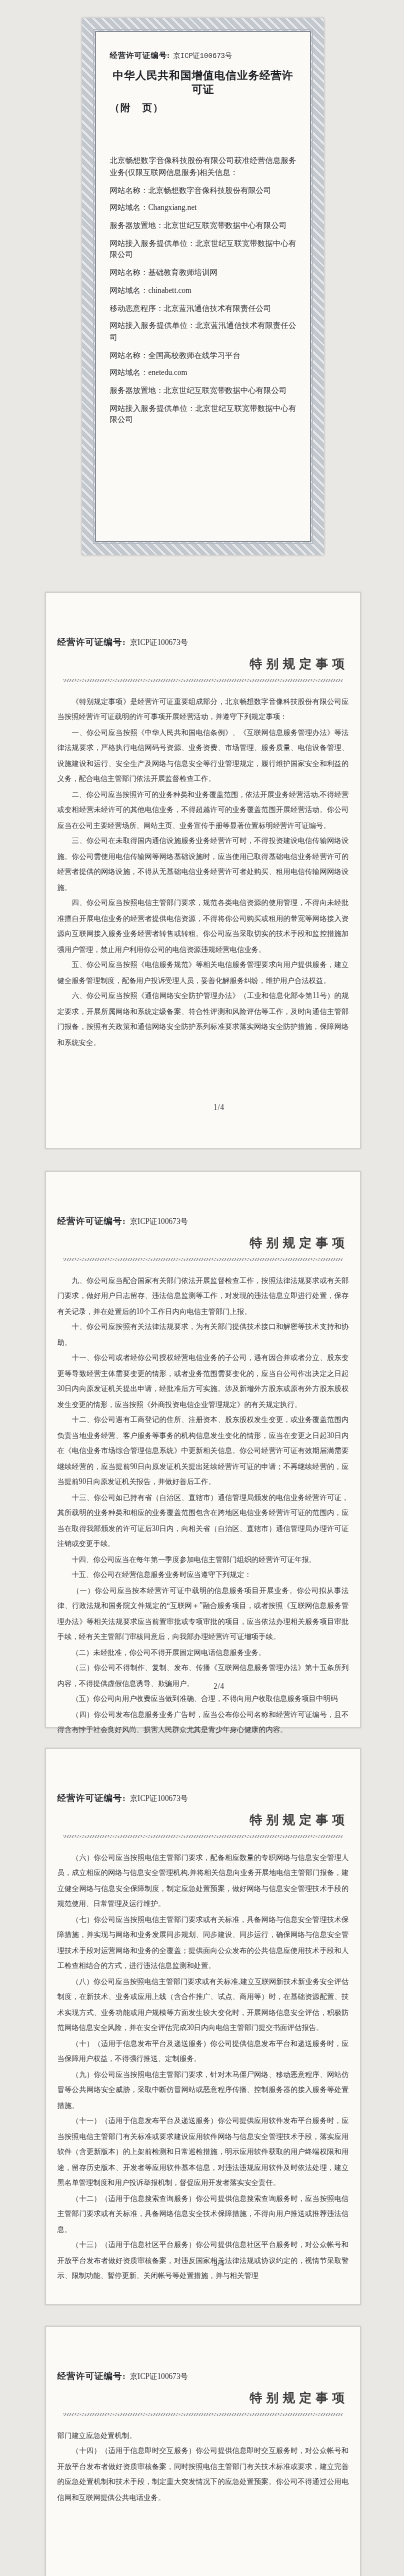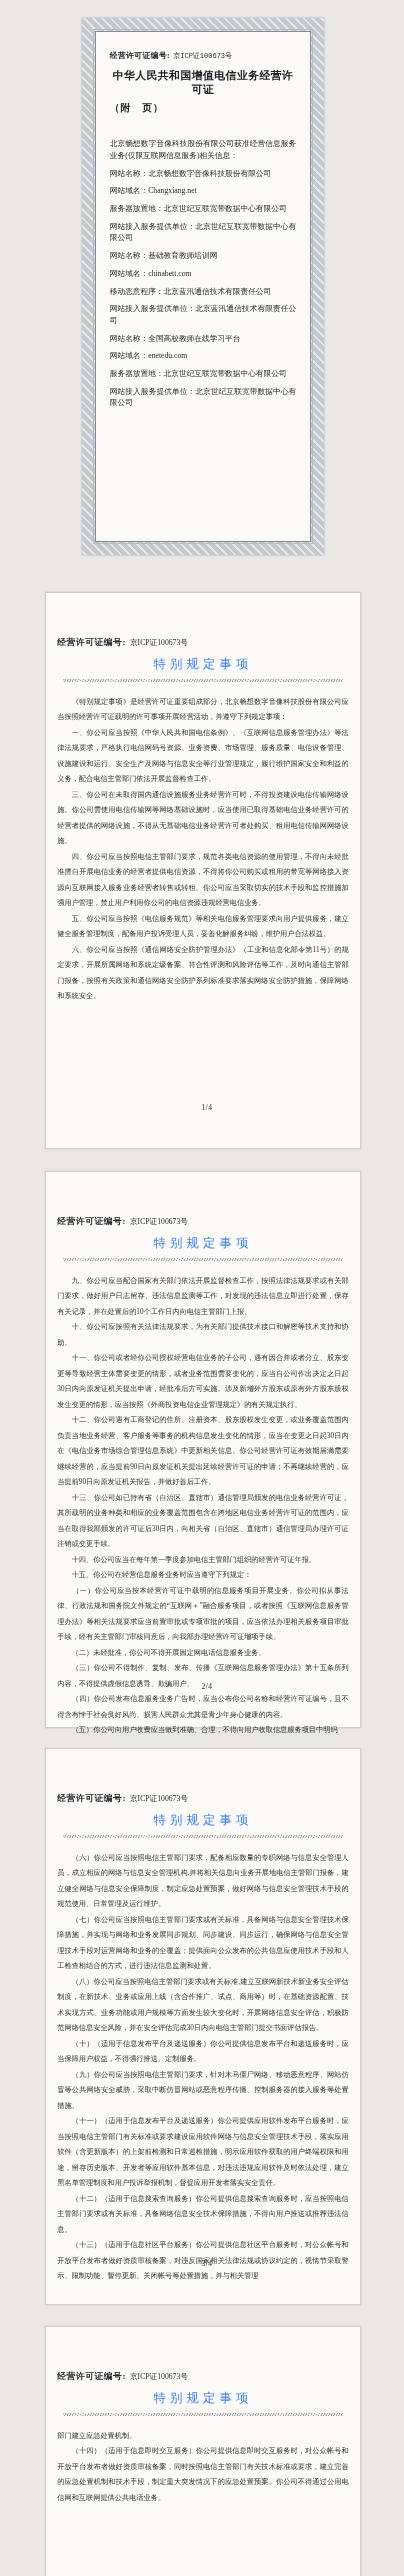--- a/index.html
+++ b/index.html
@@ -15,41 +15,41 @@
         box-shadow:0 0 2.1px rgba(0,0,0,.25);}
   .cert-inner{box-sizing:border-box;width:100%;height:100%;background:#fbfaf7;
         border:1px solid #858b94;outline:0.5px solid #b7bcc3;outline-offset:1px;
         padding:18.5px 13.4px 10.3px 13.4px;}
   .cert-header{display:flex;align-items:baseline;gap:3.1px;}
   .cert-header .lbl{font-weight:bold;font-size:7.7px;color:#23242a;letter-spacing:0.5px;}
   .cert-header .val{font-size:7px;color:#2b2c31;font-family:"Liberation Mono","DejaVu Sans Mono",monospace;}
   .cert-title{margin:8.2px 0 0 0;text-align:center;font-size:10.8px;font-weight:bold;color:#1f2averse026;
         letter-spacing:0.5px;color:#212227;}
   .cert-subtitle{margin-top:5.2px;text-align:left;font-size:9.8px;font-weight:bold;color:#212227;letter-spacing:1px;}
-  .cert-body{margin-top:23px;font-size:7.7px;color:#27282d;}
+  .cert-body{margin-top:40px;font-size:7.7px;color:#27282d;}
   .cert-body p{margin:6.2px 0;line-height:1.5;text-align:justify;white-space:pre-wrap;}
 
   
   .sp{position:absolute;left:45px;width:316px;box-sizing:border-box;background:#fbfaf7;
       border:0.5px solid #d2d0cb;box-shadow:0 0 1.5px rgba(0,0,0,.18);padding:0 11.3px;}
   .sp1{top:592px;height:557px;}
   .sp2{top:1171px;height:557px;}
   .sp3{top:1748px;height:557px;}
   .sp4{top:2326px;height:547px;}
   .sp-header{display:flex;align-items:baseline;gap:4.1px;padding-top:44px;}
   .sp-header .lbl{font-weight:bold;font-size:8.8px;color:#27282d;letter-spacing:0.5px;}
   .sp-header .val{font-size:7.7px;color:#2b2c31;}
-  .sp-title{margin:7.2px 0 0 0;text-align:center;font-size:12.4px;font-weight:normal;
-      letter-spacing:4.1px;color:#3b82f6;}
+  .sp-title{margin:7.2px 0 0 0;text-align:right;font-size:12.4px;font-weight:bold;
+      letter-spacing:4.1px;color:#404040;}
   .zigzag{height:3.1px;width:96%;margin:6.2px auto 0 auto;
       background:repeating-linear-gradient(115deg,#a4a8ac 0 0.8px,#ecebe8 0.8px 2.3px);
       border-radius:1px;}
   .sp-body{margin-top:12.4px;font-size:7.2px;line-height:15.5px;color:#2d2e33;text-align:justify;}
   .sp-body p{margin:0;white-space:pre-wrap;}
-  .page-num{position:absolute;left:4px;bottom:36px;width:100%;text-align:center;
+  .page-num{position:absolute;left:16px;bottom:36px;width:100%;text-align:center;
       font-size:7.5px;color:#2d2e33;letter-spacing:0.5px;}
 </style>
 </head>
 <body>
 
 <div class="canvas">
 
   <div class="cert">
     <div class="cert-inner">
       <div class="cert-header">
@@ -95,20 +95,21 @@
       <span class="val">京ICP证100673号</span>
     </div>
     <h2 class="sp-title">特别规定事项</h2>
     <div class="zigzag"></div>
     <div class="sp-body">
 
         <p>　　《特别规定事项》是经营许可证重要组成部分，北京畅想数字音像科技股份有限公司应当按照经营许可证载明的许可事项开展经营活动，并遵守下列规定事项：</p>
 
         <p>　　一、你公司应当按照《中华人民共和国电信条例》、《互联网信息服务管理办法》等法律法规要求，严格执行电信网码号资源、业务资费、市场管理、服务质量、电信设备管理、设施建设和运行、安全生产及网络与信息安全等行业管理规定，履行维护国家安全和利益的义务，配合电信主管部门依法开展监督检查工作。</p>
 
+        <p>　　二、你公司应当按照许可的业务种类和业务覆盖范围，依法开展业务经营活动,不得经营或变相经营未经许可的其他电信业务，不得超越许可的业务覆盖范围开展经营活动。你公司应当在公司主要经营场所、网站主页、业务宣传手册等显著位置标明经营许可证编号。</p>
 
         <p>　　三、你公司在未取得国内通信设施服务业务经营许可时，不得投资建设电信传输网络设施。你公司需使用电信传输网等网络基础设施时，应当使用已取得基础电信业务经营许可的经营者提供的网络设施，不得从无基础电信业务经营许可者处购买、租用电信传输网网络设施。</p>
 
         <p>　　四、你公司应当按照电信主管部门要求，规范各类电信资源的使用管理，不得向未经批准擅自开展电信业务的经营者提供电信资源，不得将你公司购买或租用的带宽等网络接入资源向互联网接入服务业务经营者转售或转租。你公司应当采取切实的技术手段和监控措施加强用户管理，禁止用户利用你公司的电信资源违规经营电信业务。</p>
 
         <p>　　五、你公司应当按照《电信服务规范》等相关电信服务管理要求向用户提供服务，建立健全服务管理制度，配备用户投诉受理人员，妥善化解服务纠纷，维护用户合法权益。</p>
 
         <p>　　六、你公司应当按照《通信网络安全防护管理办法》（工业和信息化部令第11号）的规定要求，开展所属网络和系统定级备案、符合性评测和风险评估等工作，及时向通信主管部门报备，按照有关政策和通信网络安全防护系列标准要求落实网络安全防护措施，保障网络和系统安全。</p>
 
 
@@ -138,23 +139,23 @@
         <p>　　十四、你公司应当在每年第一季度参加电信主管部门组织的经营许可证年报。</p>
 
         <p>　　十五、你公司在经营信息服务业务时应当遵守下列规定：</p>
 
         <p>　　（一）你公司应当按本经营许可证中载明的信息服务项目开展业务。你公司拟从事法律、行政法规和国务院文件规定的“互联网＋”融合服务项目，或者按照《互联网信息服务管理办法》等相关法规要求应当前置审批或专项审批的项目，应当依法办理相关服务项目审批手续，经有关主管部门审核同意后，向我部办理经营许可证增项手续。</p>
 
         <p>　　（二）未经批准，你公司不得开展固定网电话信息服务业务。</p>
 
         <p>　　（三）你公司不得制作、复制、发布、传播《互联网信息服务管理办法》第十五条所列内容，不得提供虚假信息诱导、欺骗用户。</p>
 
+        <p>　　（五）你公司向用户收费应当做到准确、合理，不得向用户收取信息服务项目中明码</p>
+
         <p>　　（四）你公司发布信息服务业务广告时，应当公布你公司名称和经营许可证编号，且不得含有悖于社会良好风尚、损害人民群众尤其是青少年身心健康的内容。</p>
-
-        <p>　　（五）你公司向用户收费应当做到准确、合理，不得向用户收取信息服务项目中明码</p>
       </div>
     <div class="page-num">2/4</div>
   </section>
 
   <section class="sp sp3">
     <div class="sp-header">
       <span class="lbl">经营许可证编号:</span>
       <span class="val">京ICP证100673号</span>
     </div>
     <h2 class="sp-title">特别规定事项</h2>

